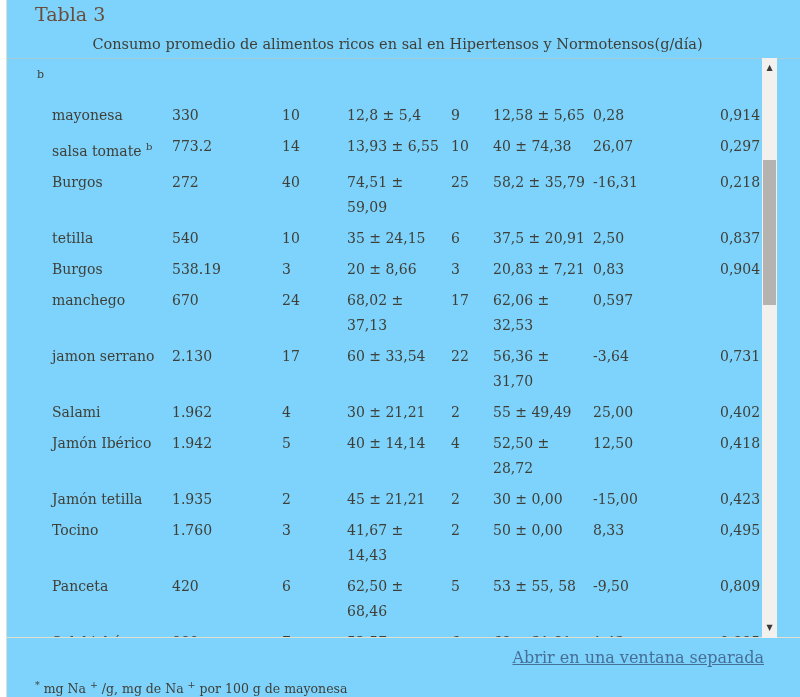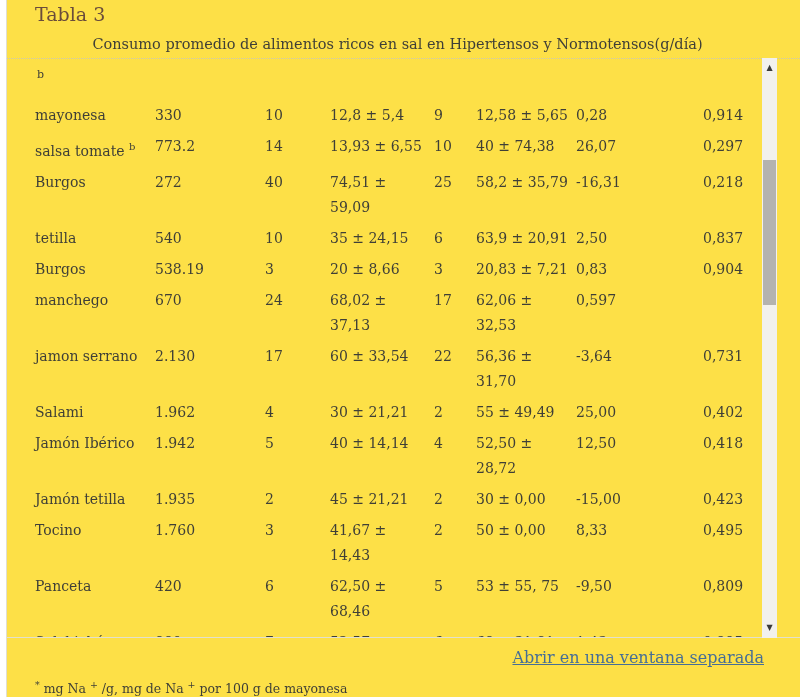--- a/index.html
+++ b/index.html
@@ -1,18 +1,18 @@
 <!DOCTYPE html>
 <html><head>
 <meta charset="utf-8">
 <style>
   html,body{margin:0;padding:0;background:#ffffff;}
   .page{
     position:relative;width:800px;height:697px;overflow:hidden;
-    background:#fde047;
+    background:#7dd3fc;
     font-family:"DejaVu Serif", serif;
     color:#3f3f37;
   }
   .left-gutter{
     position:absolute;left:0;top:0;width:6px;height:100%;
     background:#ffffff;border-right:1px solid #e0ded0;
   }
   .title{
     position:absolute;left:35px;top:3px;margin:0;
     font-size:19px;font-weight:normal;color:#6a4c3b;
@@ -28,20 +28,21 @@
     padding-left:28px;padding-top:6px;
   }
   .hdr-remnant{
     display:block;height:20px;line-height:20px;margin:0 0 18px 2px;
     font-size:11px;
   }
   .t-row{
     display:grid;
     grid-template-columns:120px 110px 65px 104px 42px 100px 127px 1fr;
     margin-bottom:6px;
+    margin-left:17px;
   }
   .cell{
     white-space:pre;font-size:14px;line-height:25px;
   }
   .cell.italic{}
   .cell sup{font-size:10px;}
   .vscroll{
     position:absolute;top:58px;right:23px;width:15px;height:580px;
     background:#f2f1ed;
   }
@@ -112,21 +113,21 @@
           <div class="cell">58,2 ± 35,79</div>
           <div class="cell">-16,31</div>
           <div class="cell">0,218</div>
         </div>
         <div class="t-row">
           <div class="cell name">tetilla</div>
           <div class="cell">540</div>
           <div class="cell">10</div>
           <div class="cell">35 ± 24,15</div>
           <div class="cell">6</div>
-          <div class="cell">63,9 ± 20,91</div>
+          <div class="cell">37,5 ± 20,91</div>
           <div class="cell">2,50</div>
           <div class="cell">0,837</div>
         </div>
         <div class="t-row">
           <div class="cell name">Burgos</div>
           <div class="cell">538.19</div>
           <div class="cell">3</div>
           <div class="cell">20 ± 8,66</div>
           <div class="cell">3</div>
           <div class="cell">20,83 ± 7,21</div>
@@ -197,21 +198,21 @@
           <div class="cell">8,33</div>
           <div class="cell">0,495</div>
         </div>
         <div class="t-row">
           <div class="cell name">Panceta</div>
           <div class="cell">420</div>
           <div class="cell">6</div>
           <div class="cell">62,50 ±
 68,46</div>
           <div class="cell">5</div>
-          <div class="cell">53 ± 55, 75</div>
+          <div class="cell">53 ± 55, 58</div>
           <div class="cell">-9,50</div>
           <div class="cell">0,809</div>
         </div>
         <div class="t-row">
           <div class="cell name">Salchichón</div>
           <div class="cell">880</div>
           <div class="cell">7</div>
           <div class="cell">52,57 ±</div>
           <div class="cell">6</div>
           <div class="cell">68 ± 31,81</div>

